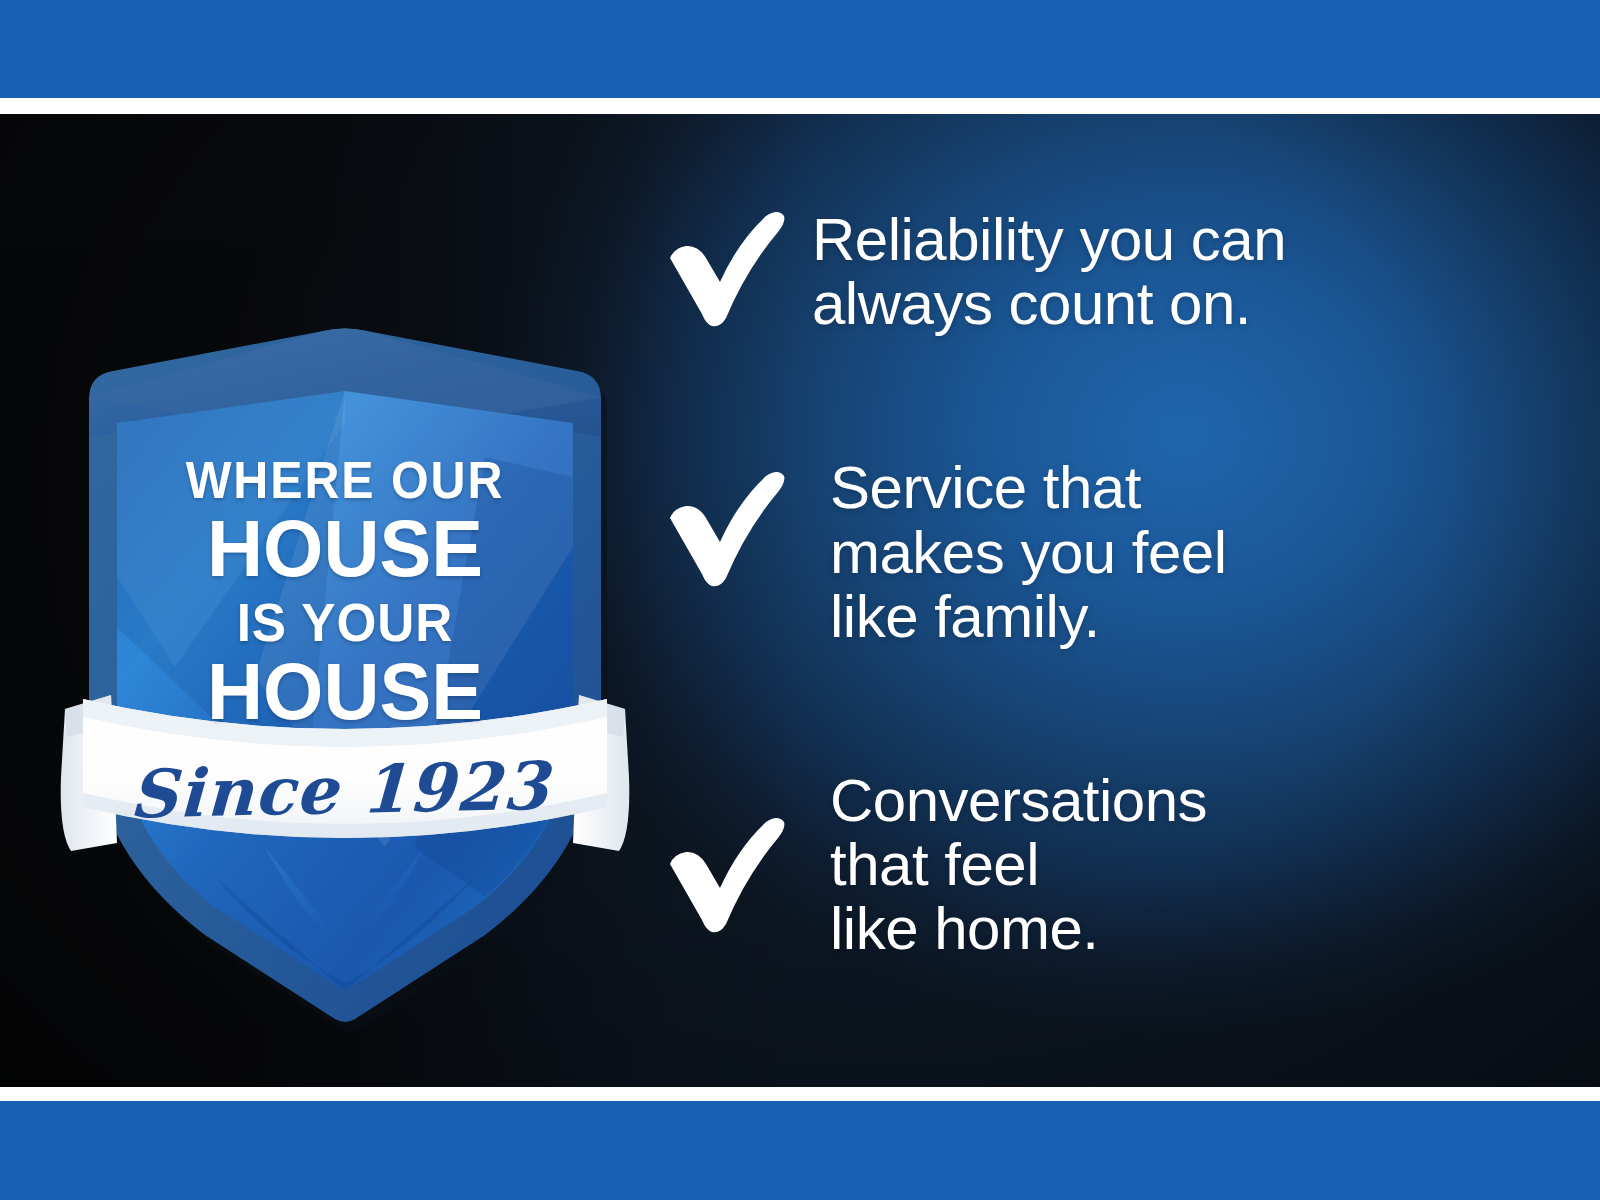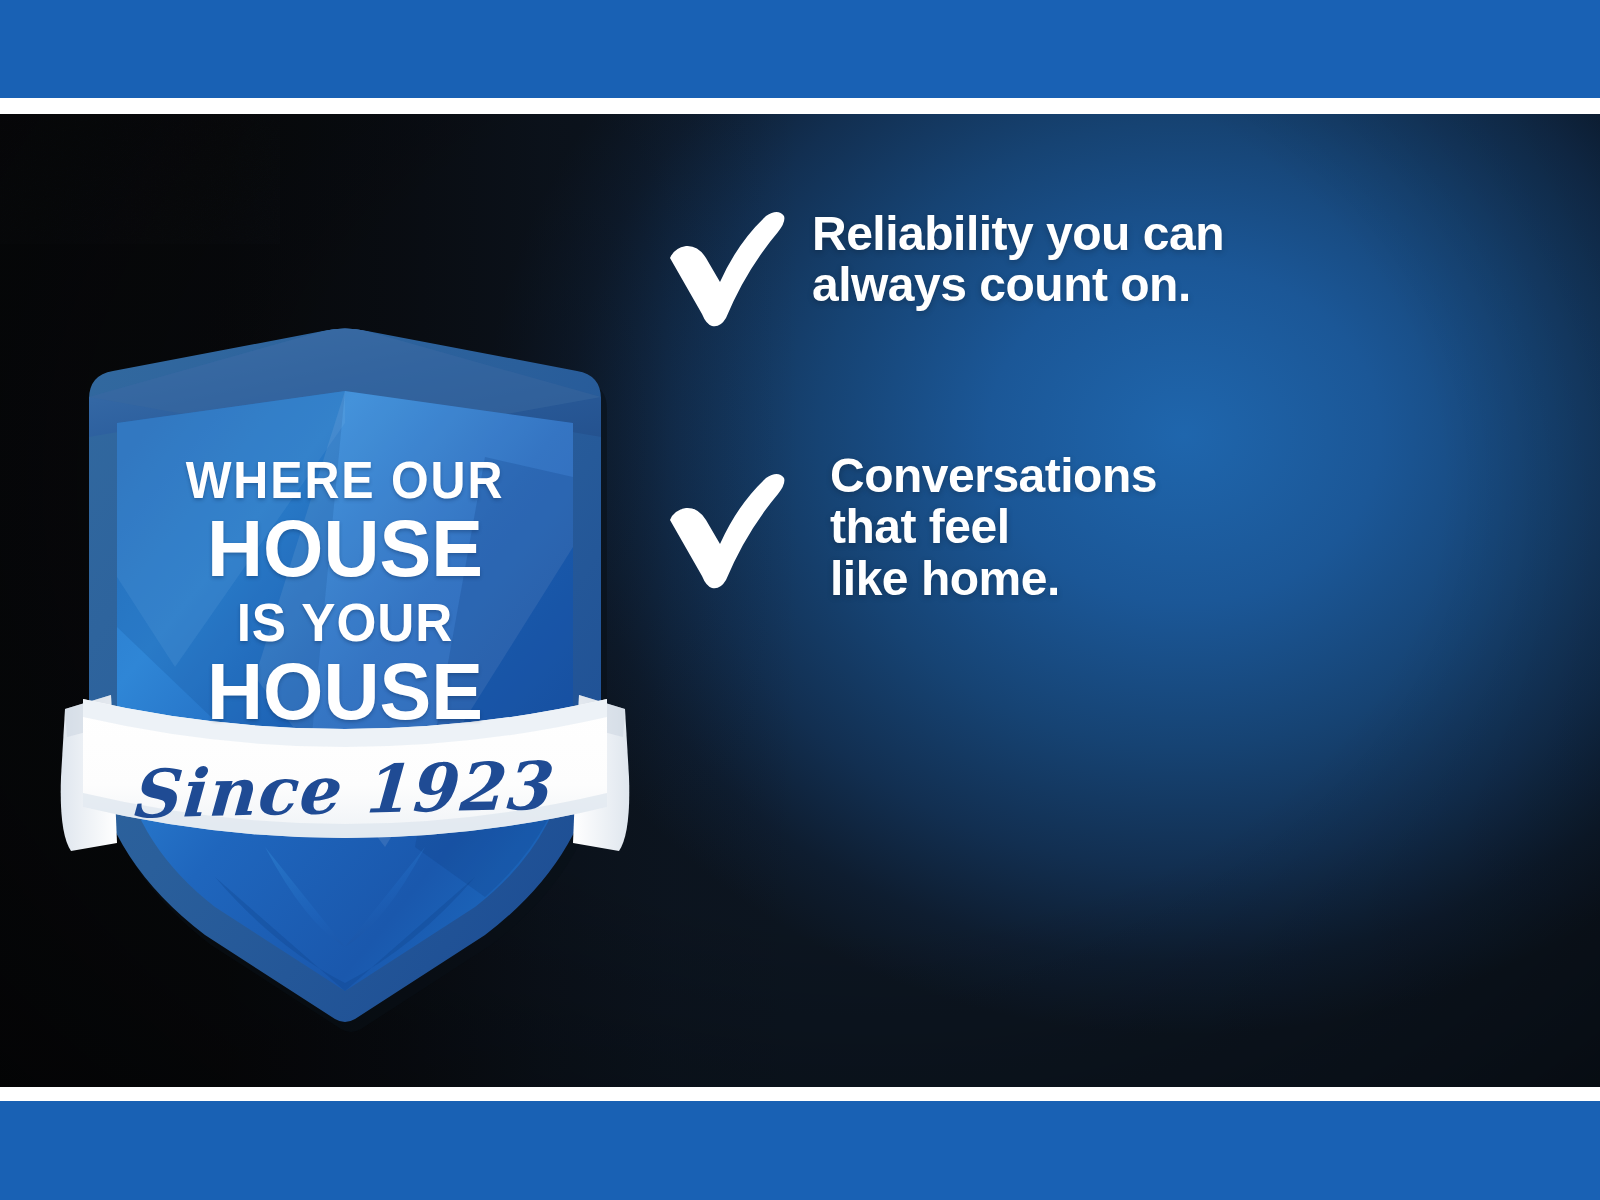--- a/index.html
+++ b/index.html
@@ -137,36 +137,36 @@
     left: 660px;
     top: 86px;
     width: 900px;
   }
   .benefit {
     position: relative;
     display: flex;
     align-items: flex-start;
     margin-bottom: 112px;
   }
-  .benefit:last-child { margin-bottom: 1px; }
+  .benefit:last-child { margin-bottom: 1px; align-items: center; }
 
   .check {
     flex: 0 0 auto;
     width: 128px;
     height: 128px;
     margin-right: 14px;
     margin-top: 2px;
   }
   .check svg { display: block; width: 100%; height: 100%; }
 
   .benefit-text {
     color: #ffffff;
     font-family: "Liberation Sans", sans-serif;
-    font-weight: bold;
-    font-size: 48px;
+    font-weight: normal;
+    font-size: 60px;
     line-height: 1.07;
     letter-spacing: -0.5px;
     padding-top: 8px;
     text-shadow: 0 2px 6px rgba(0,0,0,0.22);
     white-space: pre-line;
   }
 
   
   .b-1 .benefit-text { padding-left: 10px; }
   .b-2 .check { margin-top: 14px; }
@@ -310,20 +310,32 @@
           <svg viewBox="0 0 128 128" xmlns="http://www.w3.org/2000/svg">
             <path d="M 10 56 Q 14 46 26 44 Q 38 43 46 56 L 60 80
                      Q 78 40 106 14 Q 118 6 124 14 Q 126 20 118 30
                      Q 86 68 66 116 Q 60 126 52 124 Q 46 122 42 112 Z" fill="#ffffff"></path>
           </svg>
         </div>
         <div class="benefit-text">Reliability you can
 always count on.</div>
       </div>
 
+      <div class="benefit b-2">
+        <div class="check">
+          <svg viewBox="0 0 128 128" xmlns="http://www.w3.org/2000/svg">
+            <path d="M 10 56 Q 14 46 26 44 Q 38 43 46 56 L 60 80
+                     Q 78 40 106 14 Q 118 6 124 14 Q 126 20 118 30
+                     Q 86 68 66 116 Q 60 126 52 124 Q 46 122 42 112 Z" fill="#ffffff"></path>
+          </svg>
+        </div>
+        <div class="benefit-text">Service that
+makes you feel
+like family.</div>
+      </div>
 
       <div class="benefit b-3">
         <div class="check">
           <svg viewBox="0 0 128 128" xmlns="http://www.w3.org/2000/svg">
             <path d="M 10 56 Q 14 46 26 44 Q 38 43 46 56 L 60 80
                      Q 78 40 106 14 Q 118 6 124 14 Q 126 20 118 30
                      Q 86 68 66 116 Q 60 126 52 124 Q 46 122 42 112 Z" fill="#ffffff"></path>
           </svg>
         </div>
         <div class="benefit-text">Conversations

